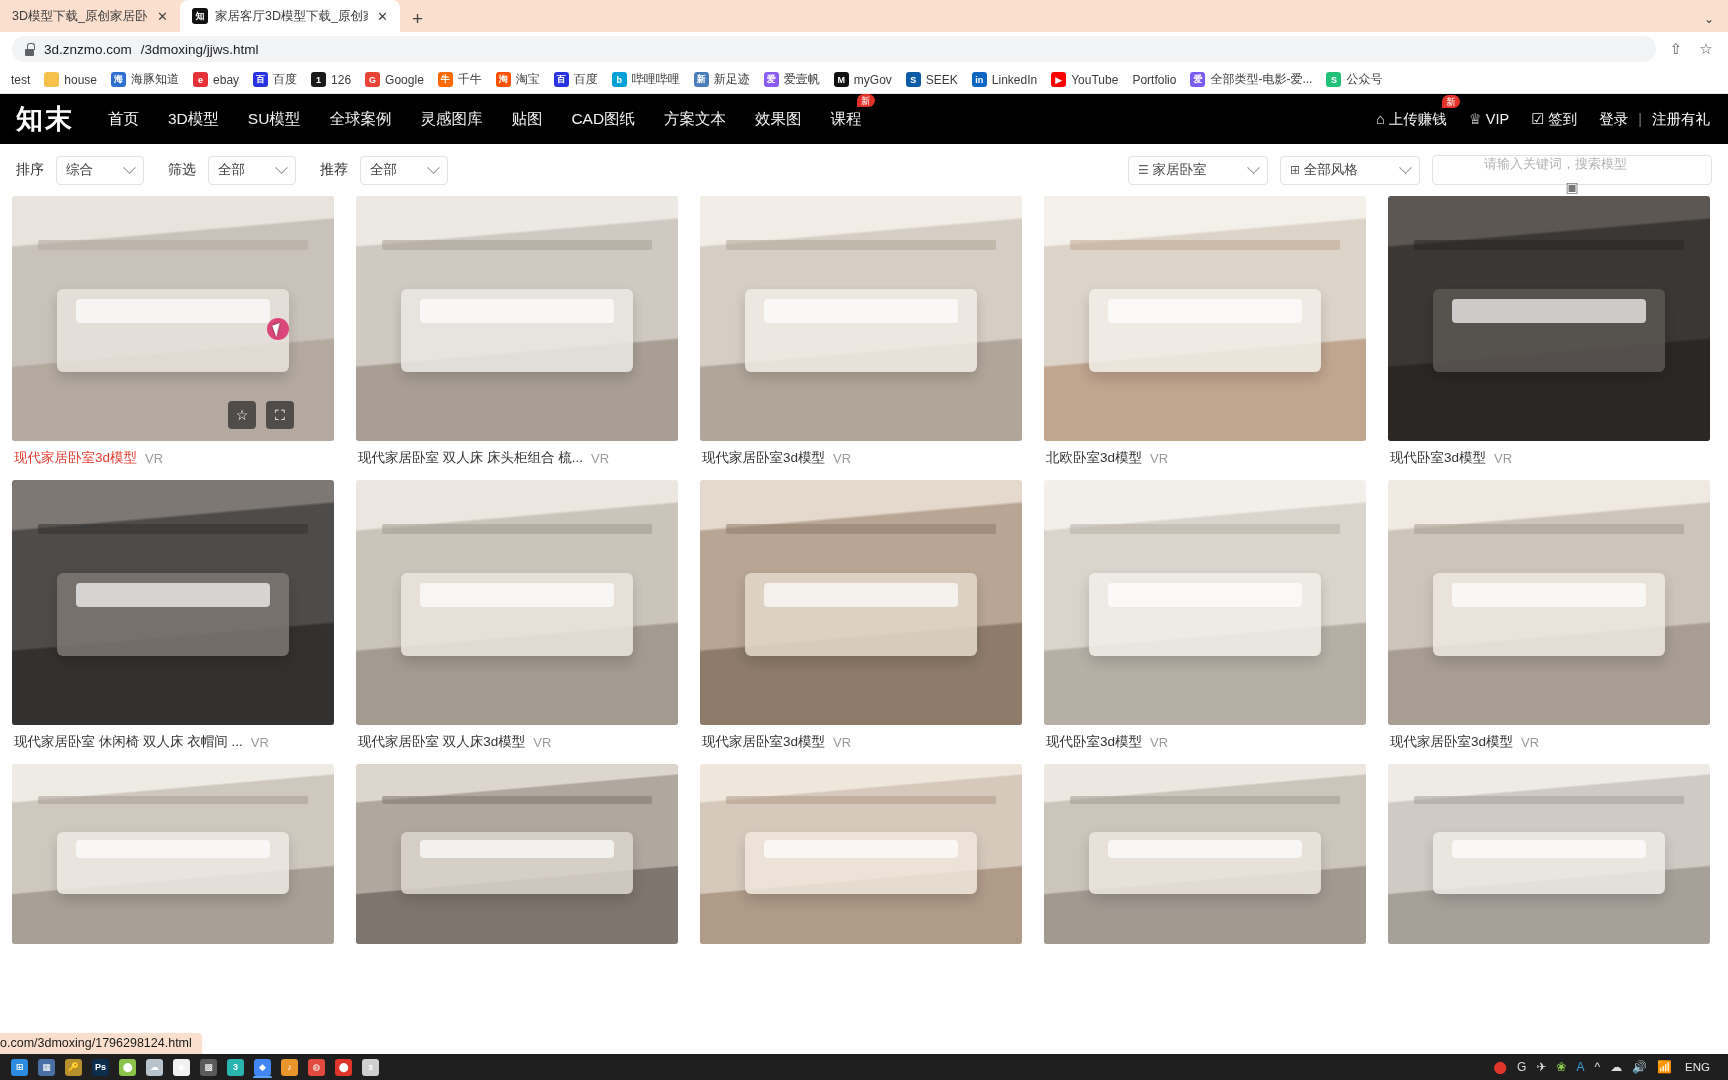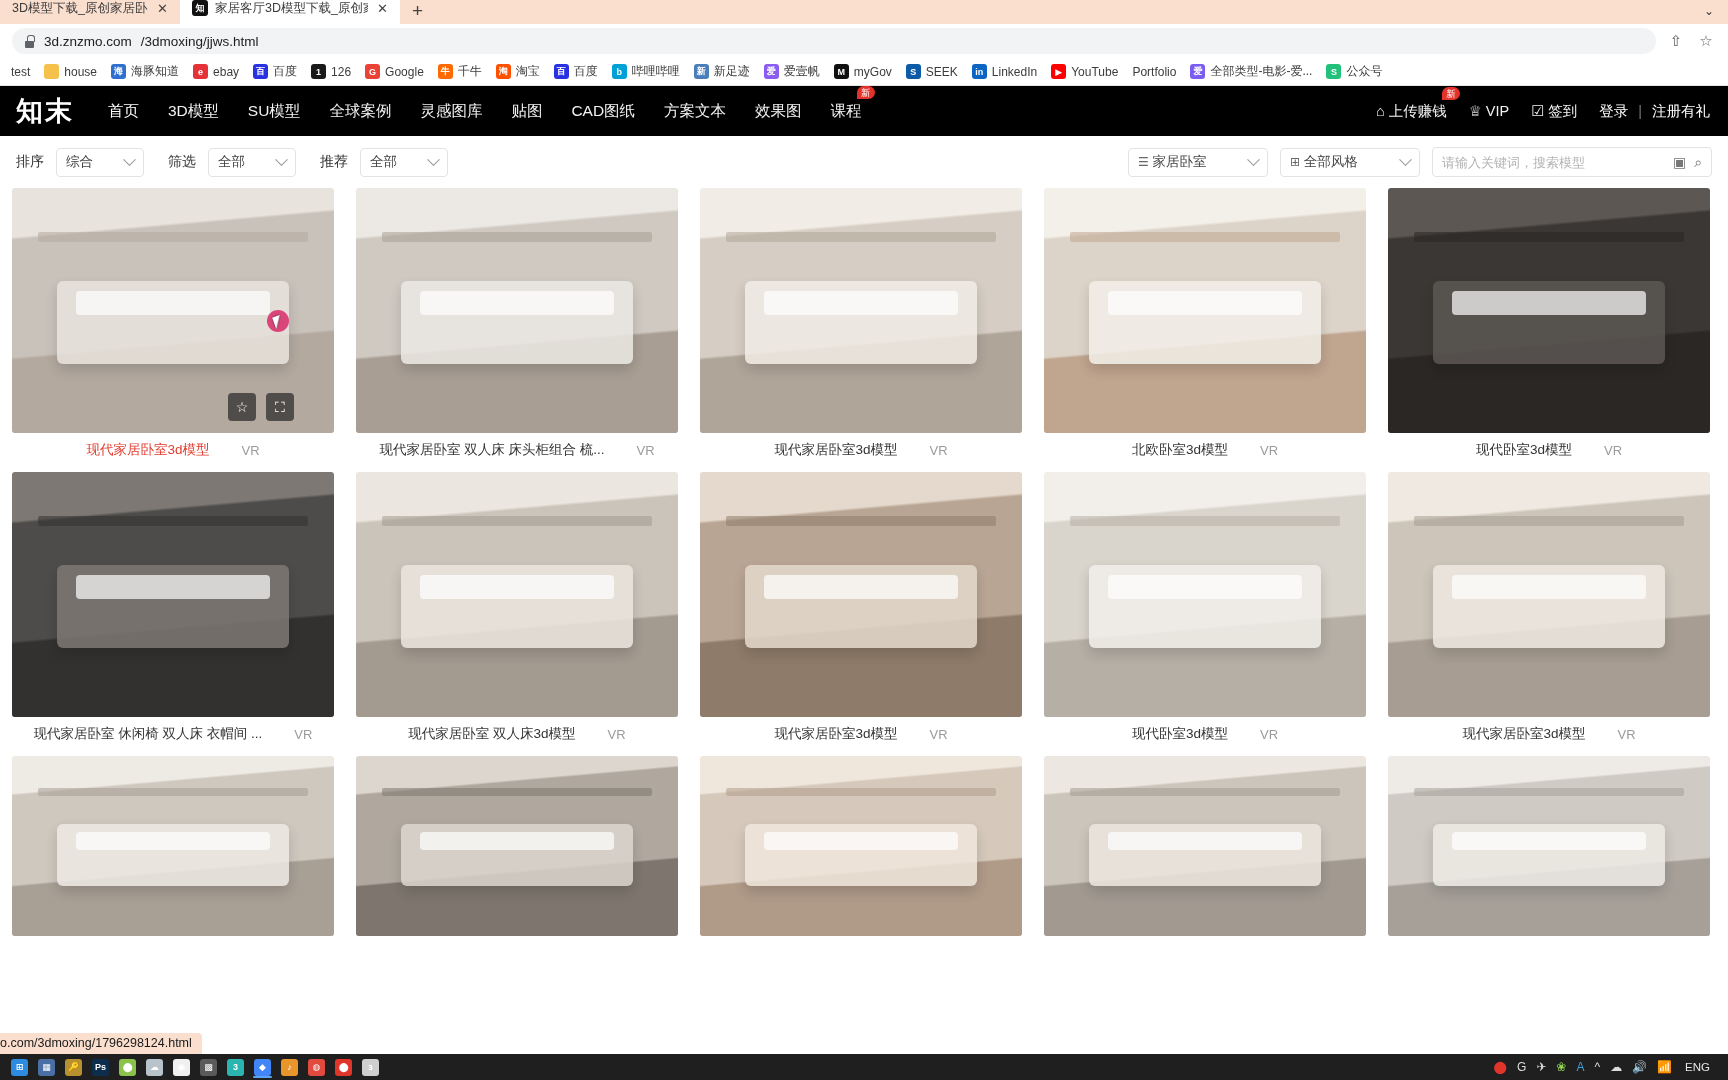--- a/index.html
+++ b/index.html
@@ -5,21 +5,21 @@
   * { box-sizing: border-box; margin:0; padding:0; }
   html,body { width:1728px; height:1080px; overflow:hidden; }
   body {
     font-family: "Liberation Sans", "DejaVu Sans", sans-serif;
     background:#ffffff;
     -webkit-font-smoothing:antialiased;
   }
 
   
   .browser-tabstrip{
-    height:24px; background:#fadfce; display:flex; align-items:flex-end;
+    height:32px; background:#fadfce; display:flex; align-items:flex-end;
     padding-left:0; position:relative;
   }
   .tab{
     height:32px; display:flex; align-items:center; gap:7px;
     padding:0 10px 0 12px; font-size:12px; color:#3c3c3c;
     border-radius:8px 8px 0 0; max-width:220px; min-width:180px;
     position:relative; white-space:nowrap; overflow:hidden;
   }
   .tab.active{ background:#ffffff; }
   .tab.inactive{ background:transparent; }
@@ -90,21 +90,21 @@
     background:#fff; display:flex; align-items:center; justify-content:space-between;
     padding:0 9px; font-size:13.5px; color:#444; gap:12px; margin-right:14px;
   }
   .chev{ width:9px;height:9px;border-right:1.6px solid #9a9a9a;border-bottom:1.6px solid #9a9a9a;
     transform:rotate(45deg) translate(-2px,-2px); flex:0 0 auto;}
   .filter-right{ margin-left:auto; display:flex; align-items:center; gap:12px;}
   .f-select.wide{ min-width:140px; margin-right:0;}
   .f-ico{ font-size:12px;color:#666; }
   .searchbox{
     width:280px; height:30px; border:1px solid #e3e3e3; border-radius:4px;
-    background:#fff; display:flex; align-items:center; padding:0 9px; gap:8px;
+    background:#fff; display:flex; align-items:center; padding:0 9px; gap:8px;flex-direction:column;
   }
   .searchbox input{
     flex:1; border:none; outline:none; font-size:13px; color:#333;
     font-family:inherit; background:transparent;
   }
   .searchbox input::placeholder{ color:#b3b3b3; }
   .cam-ico,.mag-ico{ color:#777; font-size:14px; flex:0 0 auto; }
 
   
   .grid-wrap{ padding:0 12px; background:#fff; }
@@ -125,22 +125,22 @@
   .heart-dot{
     position:absolute; left:255px; top:122px; width:22px;height:22px;border-radius:50%;
     background:#d92b6a; opacity:.85;
   }
   .cursor{
     position:absolute; left:262px; top:128px; width:0;height:0;
     border-left:8px solid #fff; border-bottom:12px solid transparent;
     transform:rotate(-20deg); filter:drop-shadow(0 0 1px #333);
   }
   .caption{
-    height:34px; display:flex; align-items:center; justify-content:center;
-    padding:0 2px; font-size:13.5px; color:#333;gap:24px;
+    height:34px; display:flex; align-items:center; justify-content:flex-start;
+    padding:0 2px; font-size:13.5px; color:#333;
   }
   .caption .title{ overflow:hidden; white-space:nowrap; text-overflow:ellipsis; }
   .caption .title.hl{ color:#e23b2e; }
   .vr{ color:#9b9b9b; font-size:13px; flex:0 0 auto; margin-left:8px;}
 
   
   .statusbar{
     position:absolute; left:0; bottom:26px; background:#fadfce;
     color:#1a1a1a; font-size:12.5px; padding:3px 10px 4px 0px; border-radius:0 4px 0 0;
     white-space:nowrap;

